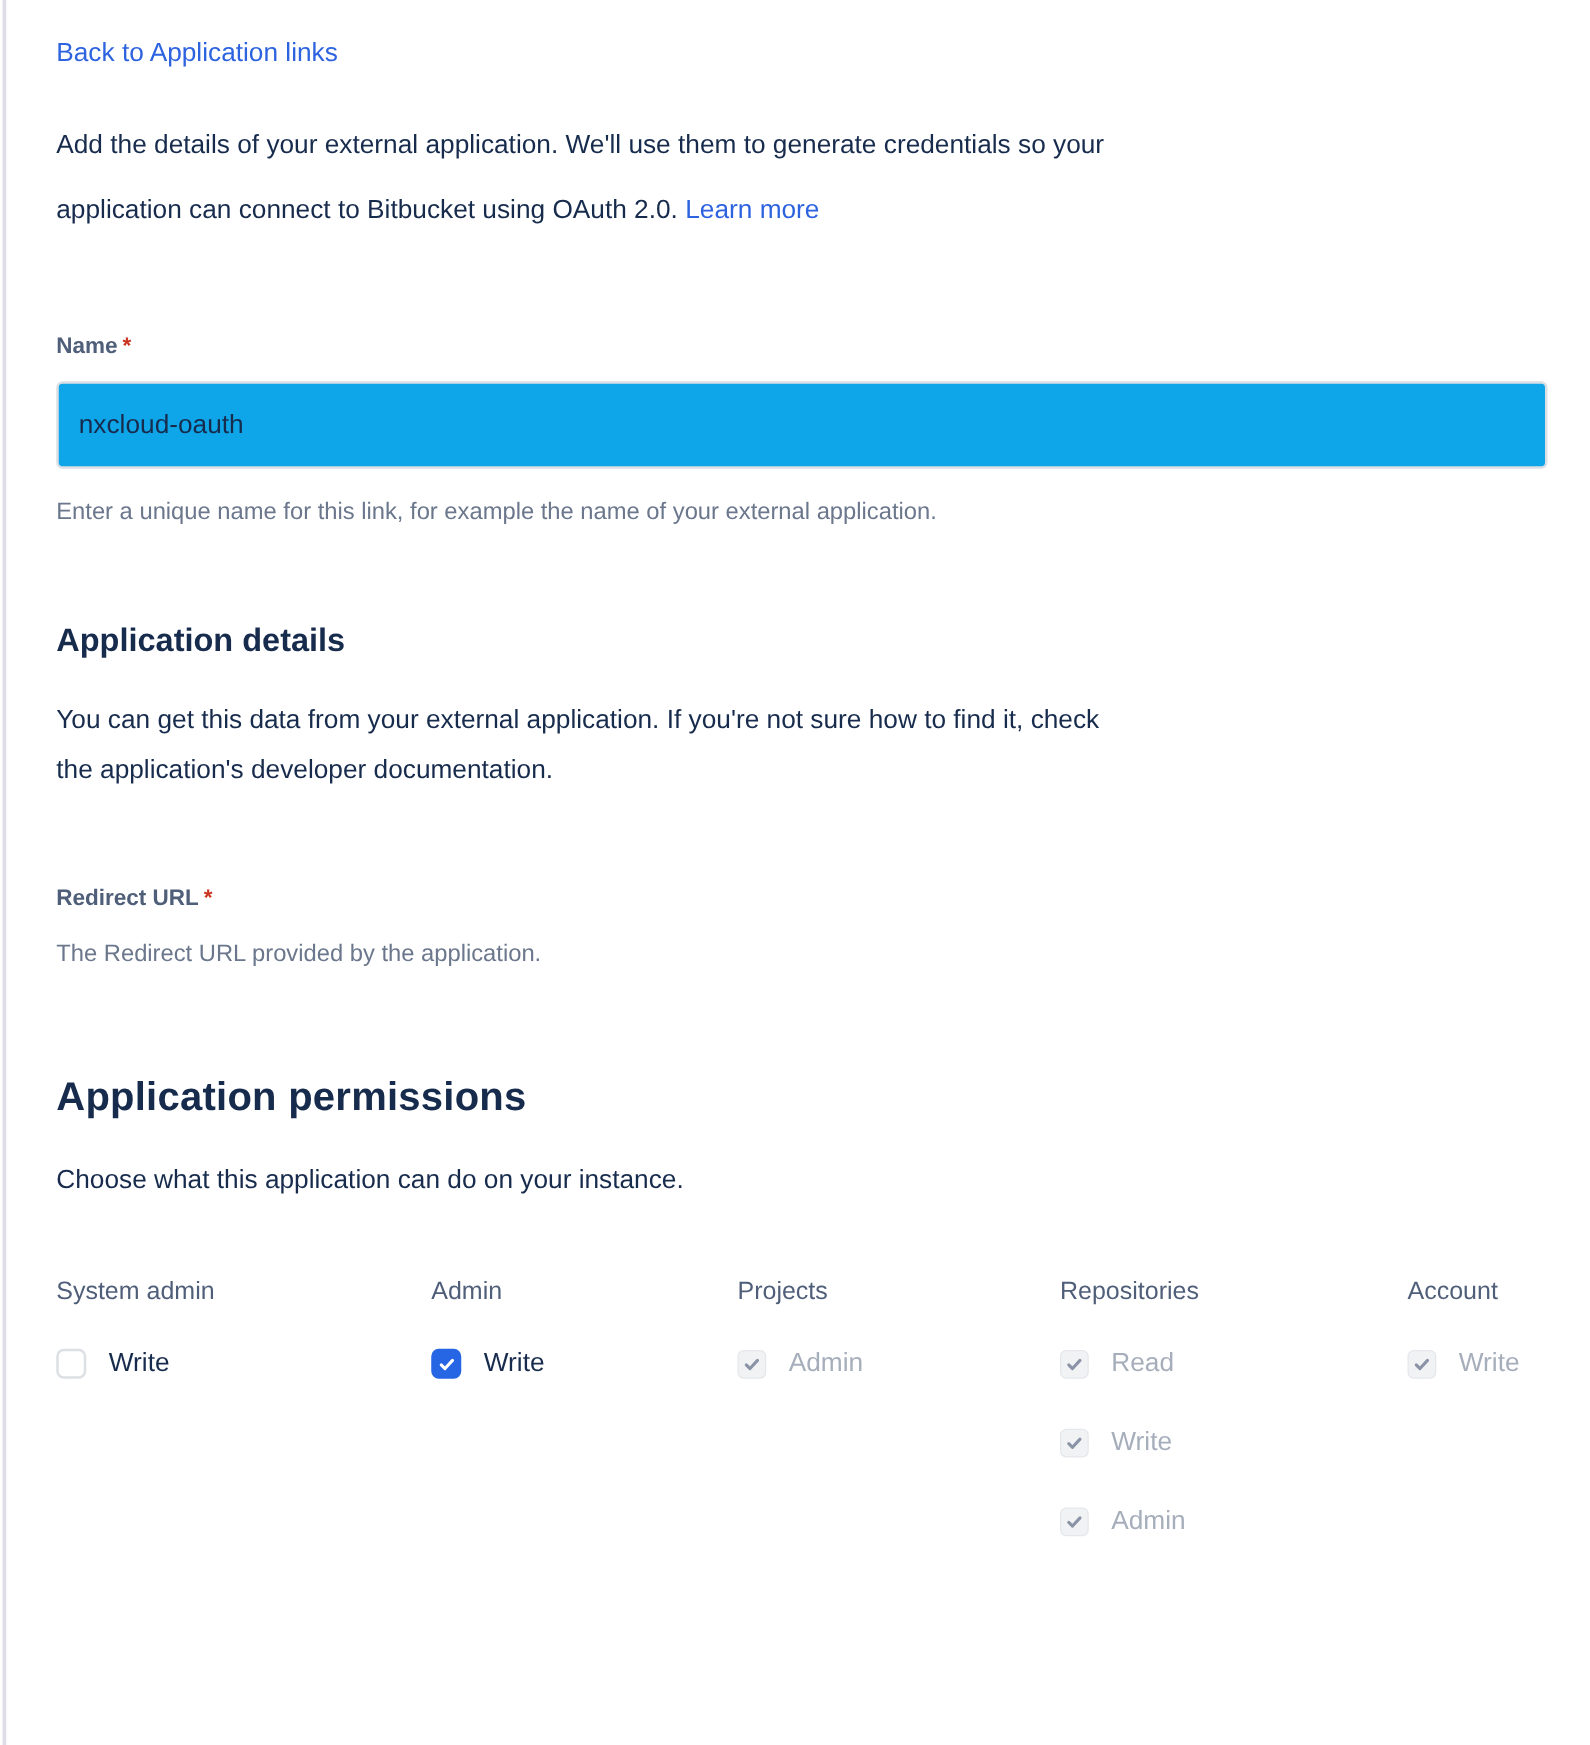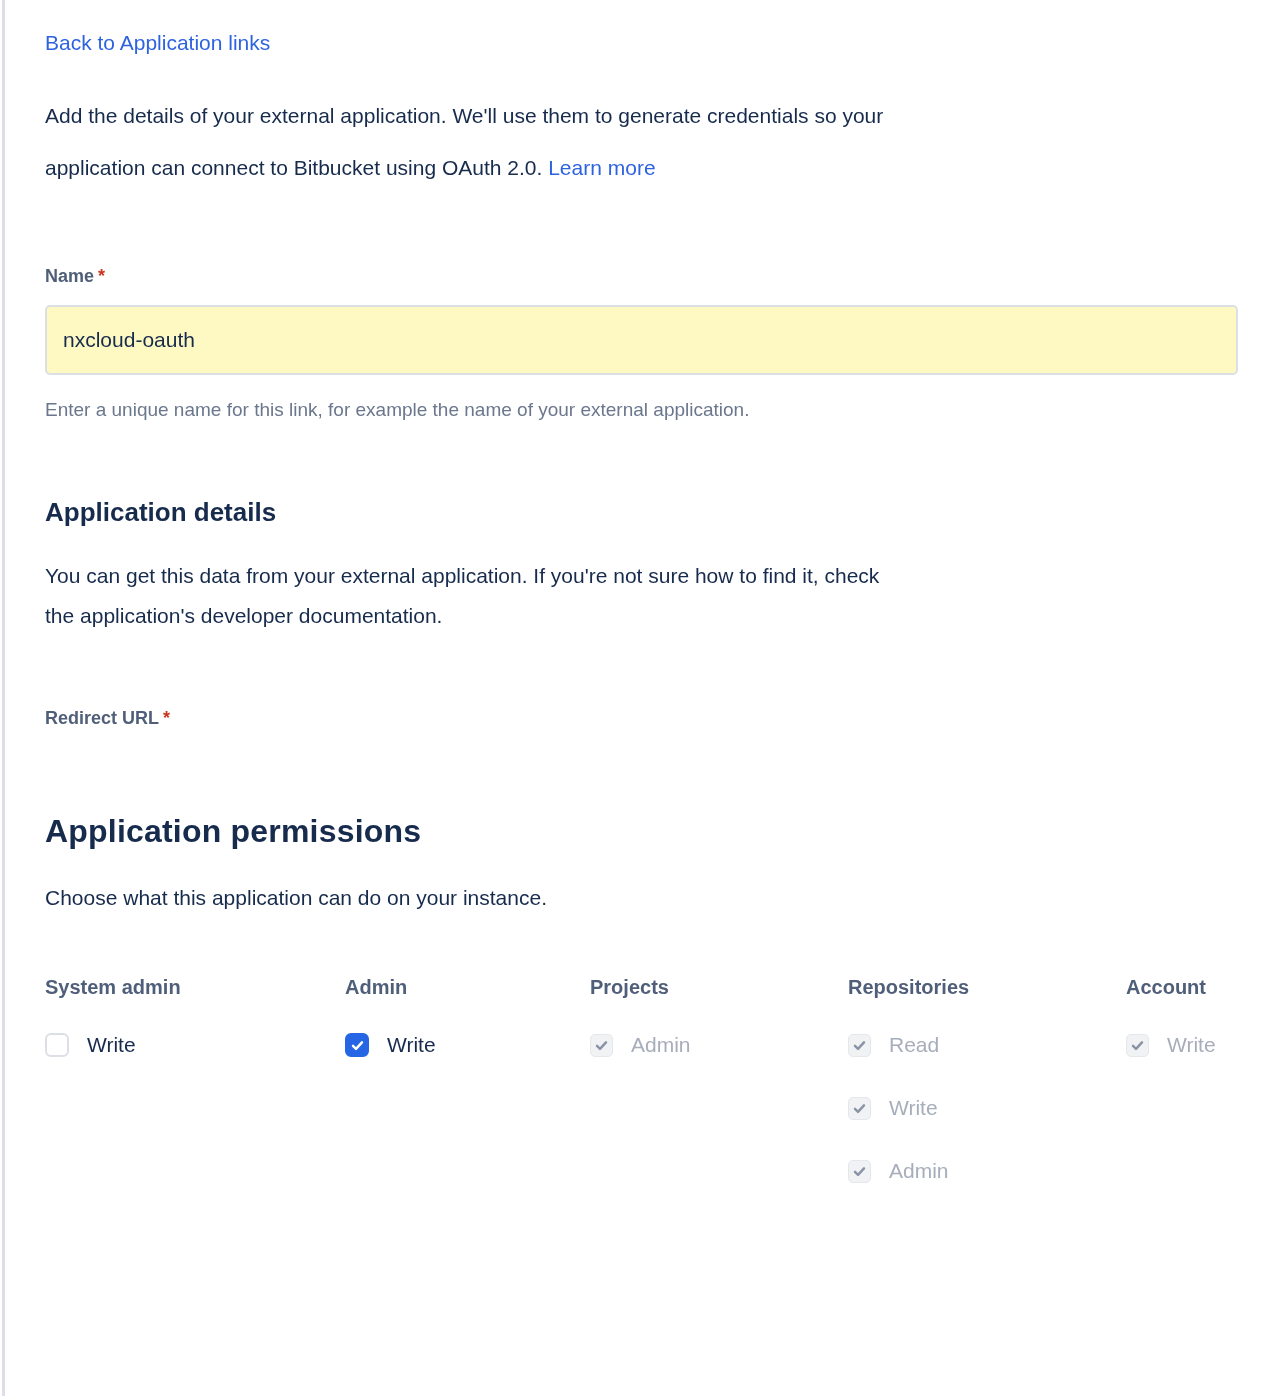--- a/index.html
+++ b/index.html
@@ -72,21 +72,21 @@
     display:block;
     margin-top:18px;
     width:1193px;
     height:70px;
     border:2px solid var(--border-gray);
     border-radius:5px;
     padding:0 16px;
     font-family:"Liberation Sans","DejaVu Sans",sans-serif;
     font-size:21px;
     color:var(--navy);
-    background:#fef9c3;
+    background:#0ea5e9;
     outline:none;
   }
   .help-text{
     margin-top:24px;
     font-size:19px;
     color:var(--help-gray);
   }
   h2.section-title-sm{
     margin-top:76px;
     font-size:26px;
@@ -112,21 +112,21 @@
     font-size:21px;
   }
   .perm-grid{
     margin-top:66px;
     display:grid;
     grid-template-columns:300px 245px 258px 278px 1fr;
   }
   .perm-col{display:flex;flex-direction:column;}
   .perm-header{
     font-size:20px;
-    font-weight:700;
+    font-weight:400;
     color:var(--label-gray);
     margin-bottom:34px;
   }
   .perm-option{
     display:flex;
     align-items:center;
     gap:18px;
     margin-bottom:39px;
   }
   .checkbox{
@@ -178,20 +178,21 @@
   <div class="help-text">Enter a unique name for this link, for example the name of your external application.</div>
 
   <h2 class="section-title-sm">Application details</h2>
 
   <p class="section-desc">You can get this data from your external application. If you're not sure how to find it, check
 the application's developer documentation.</p>
 
   <div class="field-label"><span>Redirect URL</span><span class="required">*</span></div>
 
 
+  <div class="help-text">The Redirect URL provided by the application.</div>
 
   <h2 class="section-title-lg">Application permissions</h2>
 
   <p class="perm-desc">Choose what this application can do on your instance.</p>
 
   <div class="perm-grid" id="perm-grid">
       <div class="perm-col">
         <div class="perm-header">System admin</div>
         <label class="perm-option">
           <span class="checkbox"></span>

